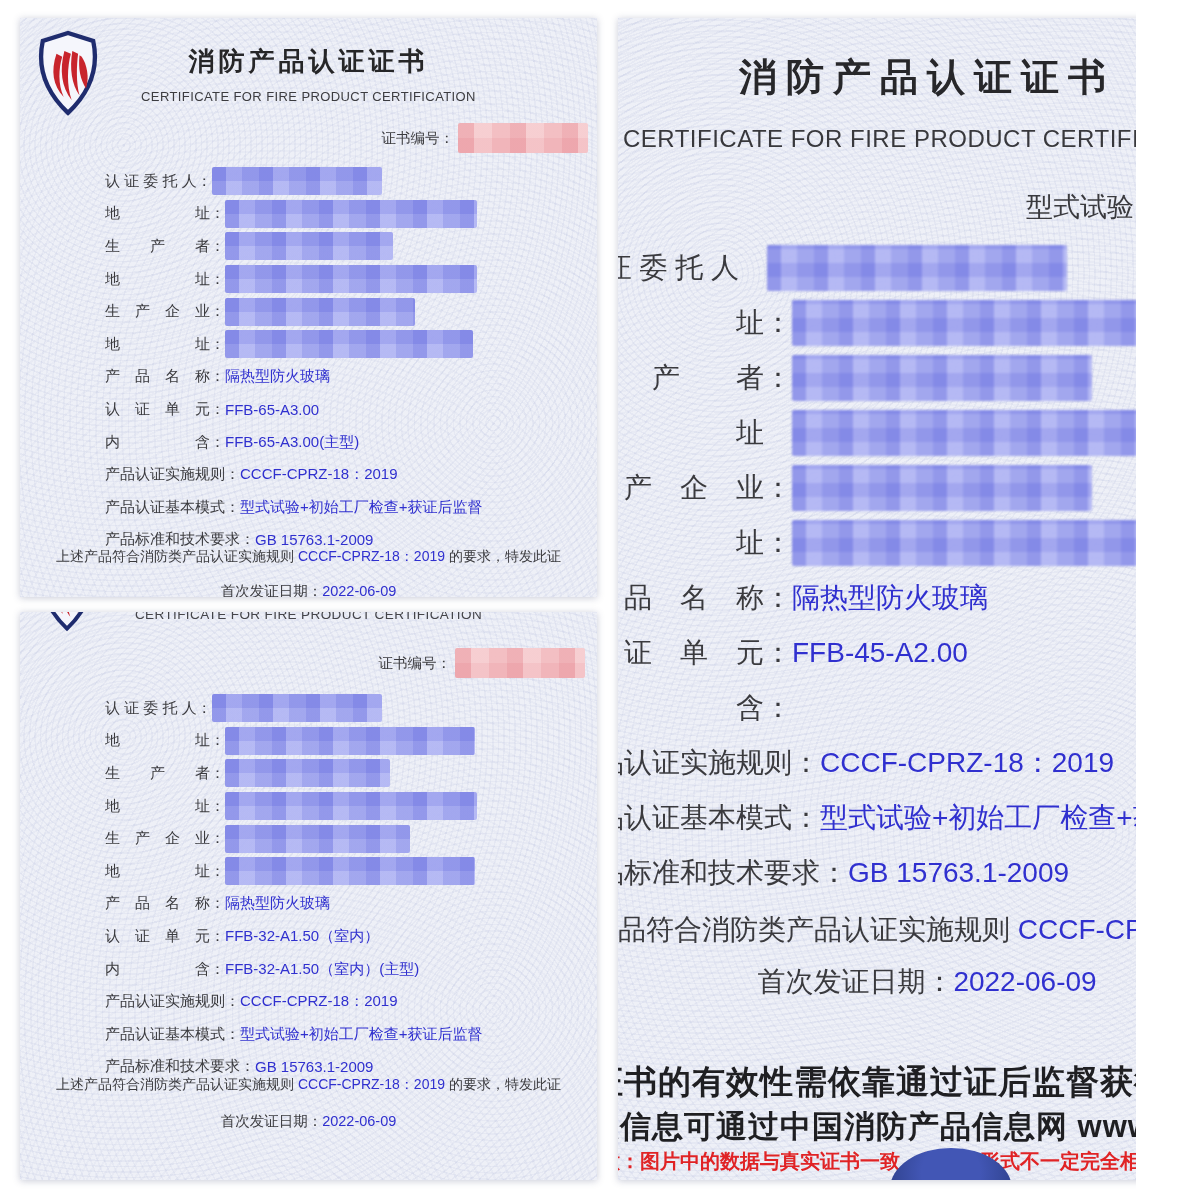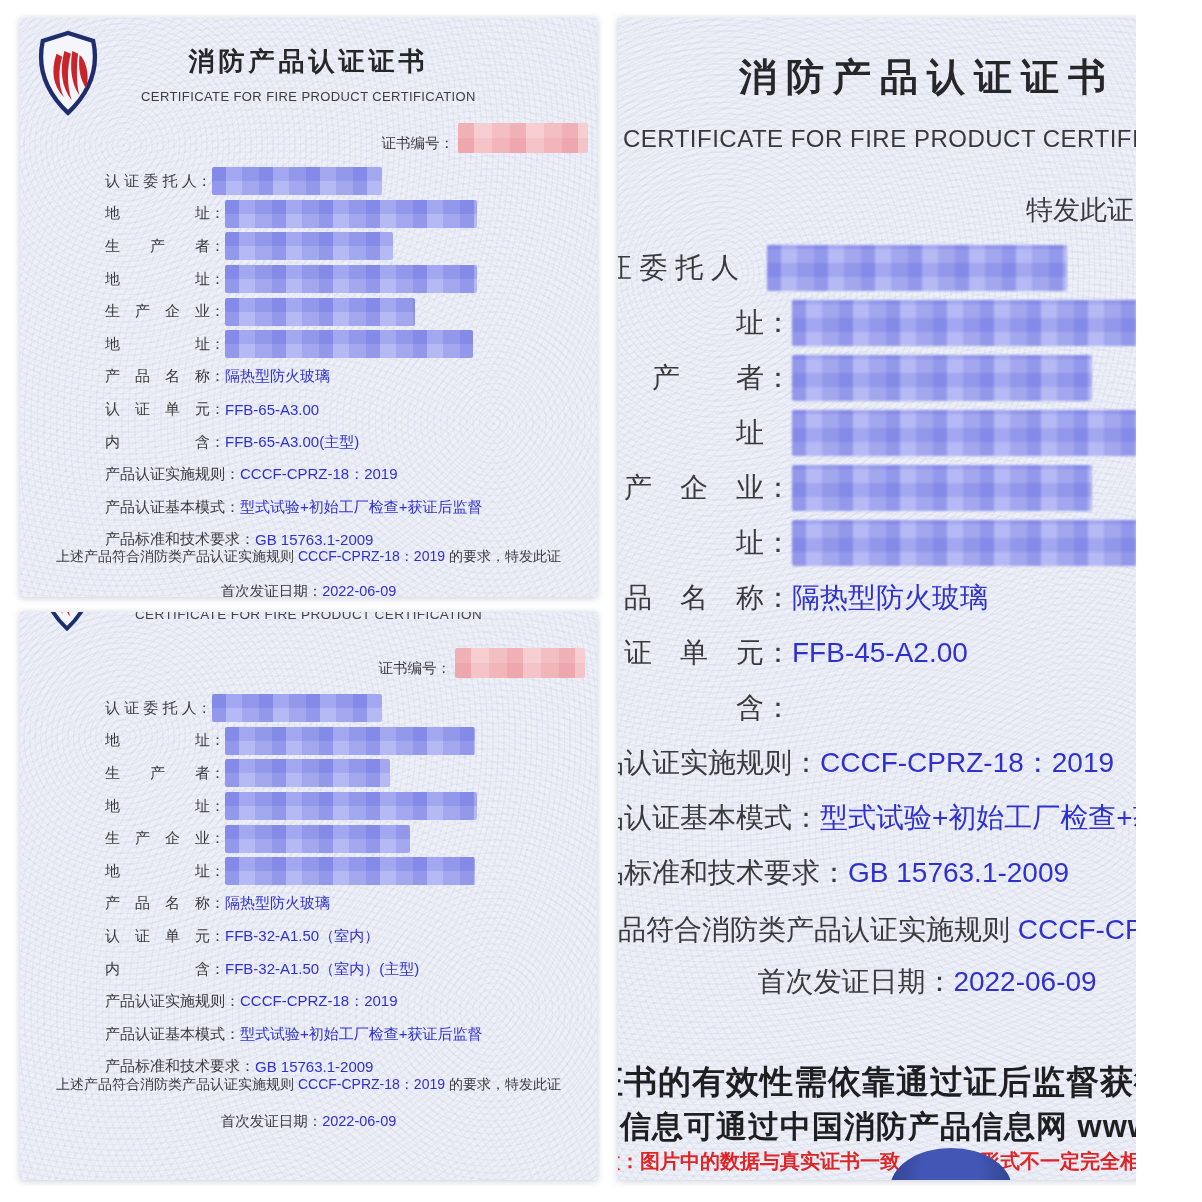--- a/index.html
+++ b/index.html
@@ -23,21 +23,21 @@
 
   .c-head{text-align:center;padding-top:26px;}
   .c-title{font-size:26px;letter-spacing:4px;color:#262628;font-weight:700;}
   .c-sub{font-size:13px;letter-spacing:.4px;color:#3c3c40;margin-top:10px;}
   .c2-head{text-align:center;margin-top:-5px;}
   .c2-head .c-sub{font-size:13.5px;margin-top:0;color:#45454a;}
   .c3-head{text-align:center;padding-top:34px;}
   .c3-title{font-size:38px;letter-spacing:9px;color:#27272a;font-weight:700;}
   .c3-sub{font-size:24px;letter-spacing:.5px;color:#38383c;margin-top:22px;white-space:nowrap;}
 
-  .certno{position:absolute;display:flex;align-items:flex-end;}
+  .certno{position:absolute;display:flex;align-items:center;}
   #c1-certno{right:9px;top:105px;}
   #c2-certno{right:12px;top:36px;}
   #c3-certno{left:478px;top:168px;}
   .certno .cn-lab{font-size:14.5px;color:#3a3a3e;margin-right:4px;white-space:pre;}
   #c3-certno .cn-lab{font-size:27px;margin-right:10px;}
   .box{display:inline-block;border-radius:2px;filter:blur(.7px);}
   .box.blue{background:
       repeating-linear-gradient(90deg, rgba(112,118,226,.55) 0 14px, rgba(170,174,242,.42) 14px 30px, rgba(136,142,233,.5) 30px 47px),
       repeating-linear-gradient(0deg, rgba(186,190,244,.95) 0 14px, rgba(152,157,236,.95) 14px 28px);}
   .box.pink{background:
@@ -225,21 +225,21 @@
     <div class="center-line" id="c2-issue1"><span class="seg-d">首次发证日期：</span><span class="seg-b">2022-06-09</span></div>
   </div>
 
   <div class="cert" id="cert3">
     <div class="page-inner">
       <div class="c3-head">
         <div class="c3-title">消防产品认证证书</div>
         <div class="c3-sub">CERTIFICATE FOR FIRE PRODUCT CERTIFICATION</div>
       </div>
       <div class="certno" id="c3-certno">
-        <span class="cn-lab">特发此证</span>
+        <span class="cn-lab">型式试验</span>
         <span class="box pink"></span>
       </div>
       <div class="rows" id="c3-rows">
           <div class="row">
             <span class="lab">认 证 委 托 人　</span>
             <span class="box blue" style="width: 300px;"></span>
           </div>
           <div class="row">
             <span class="lab">地　　　　　址：</span>
             <span class="box blue" style="width: 470px;"></span>

